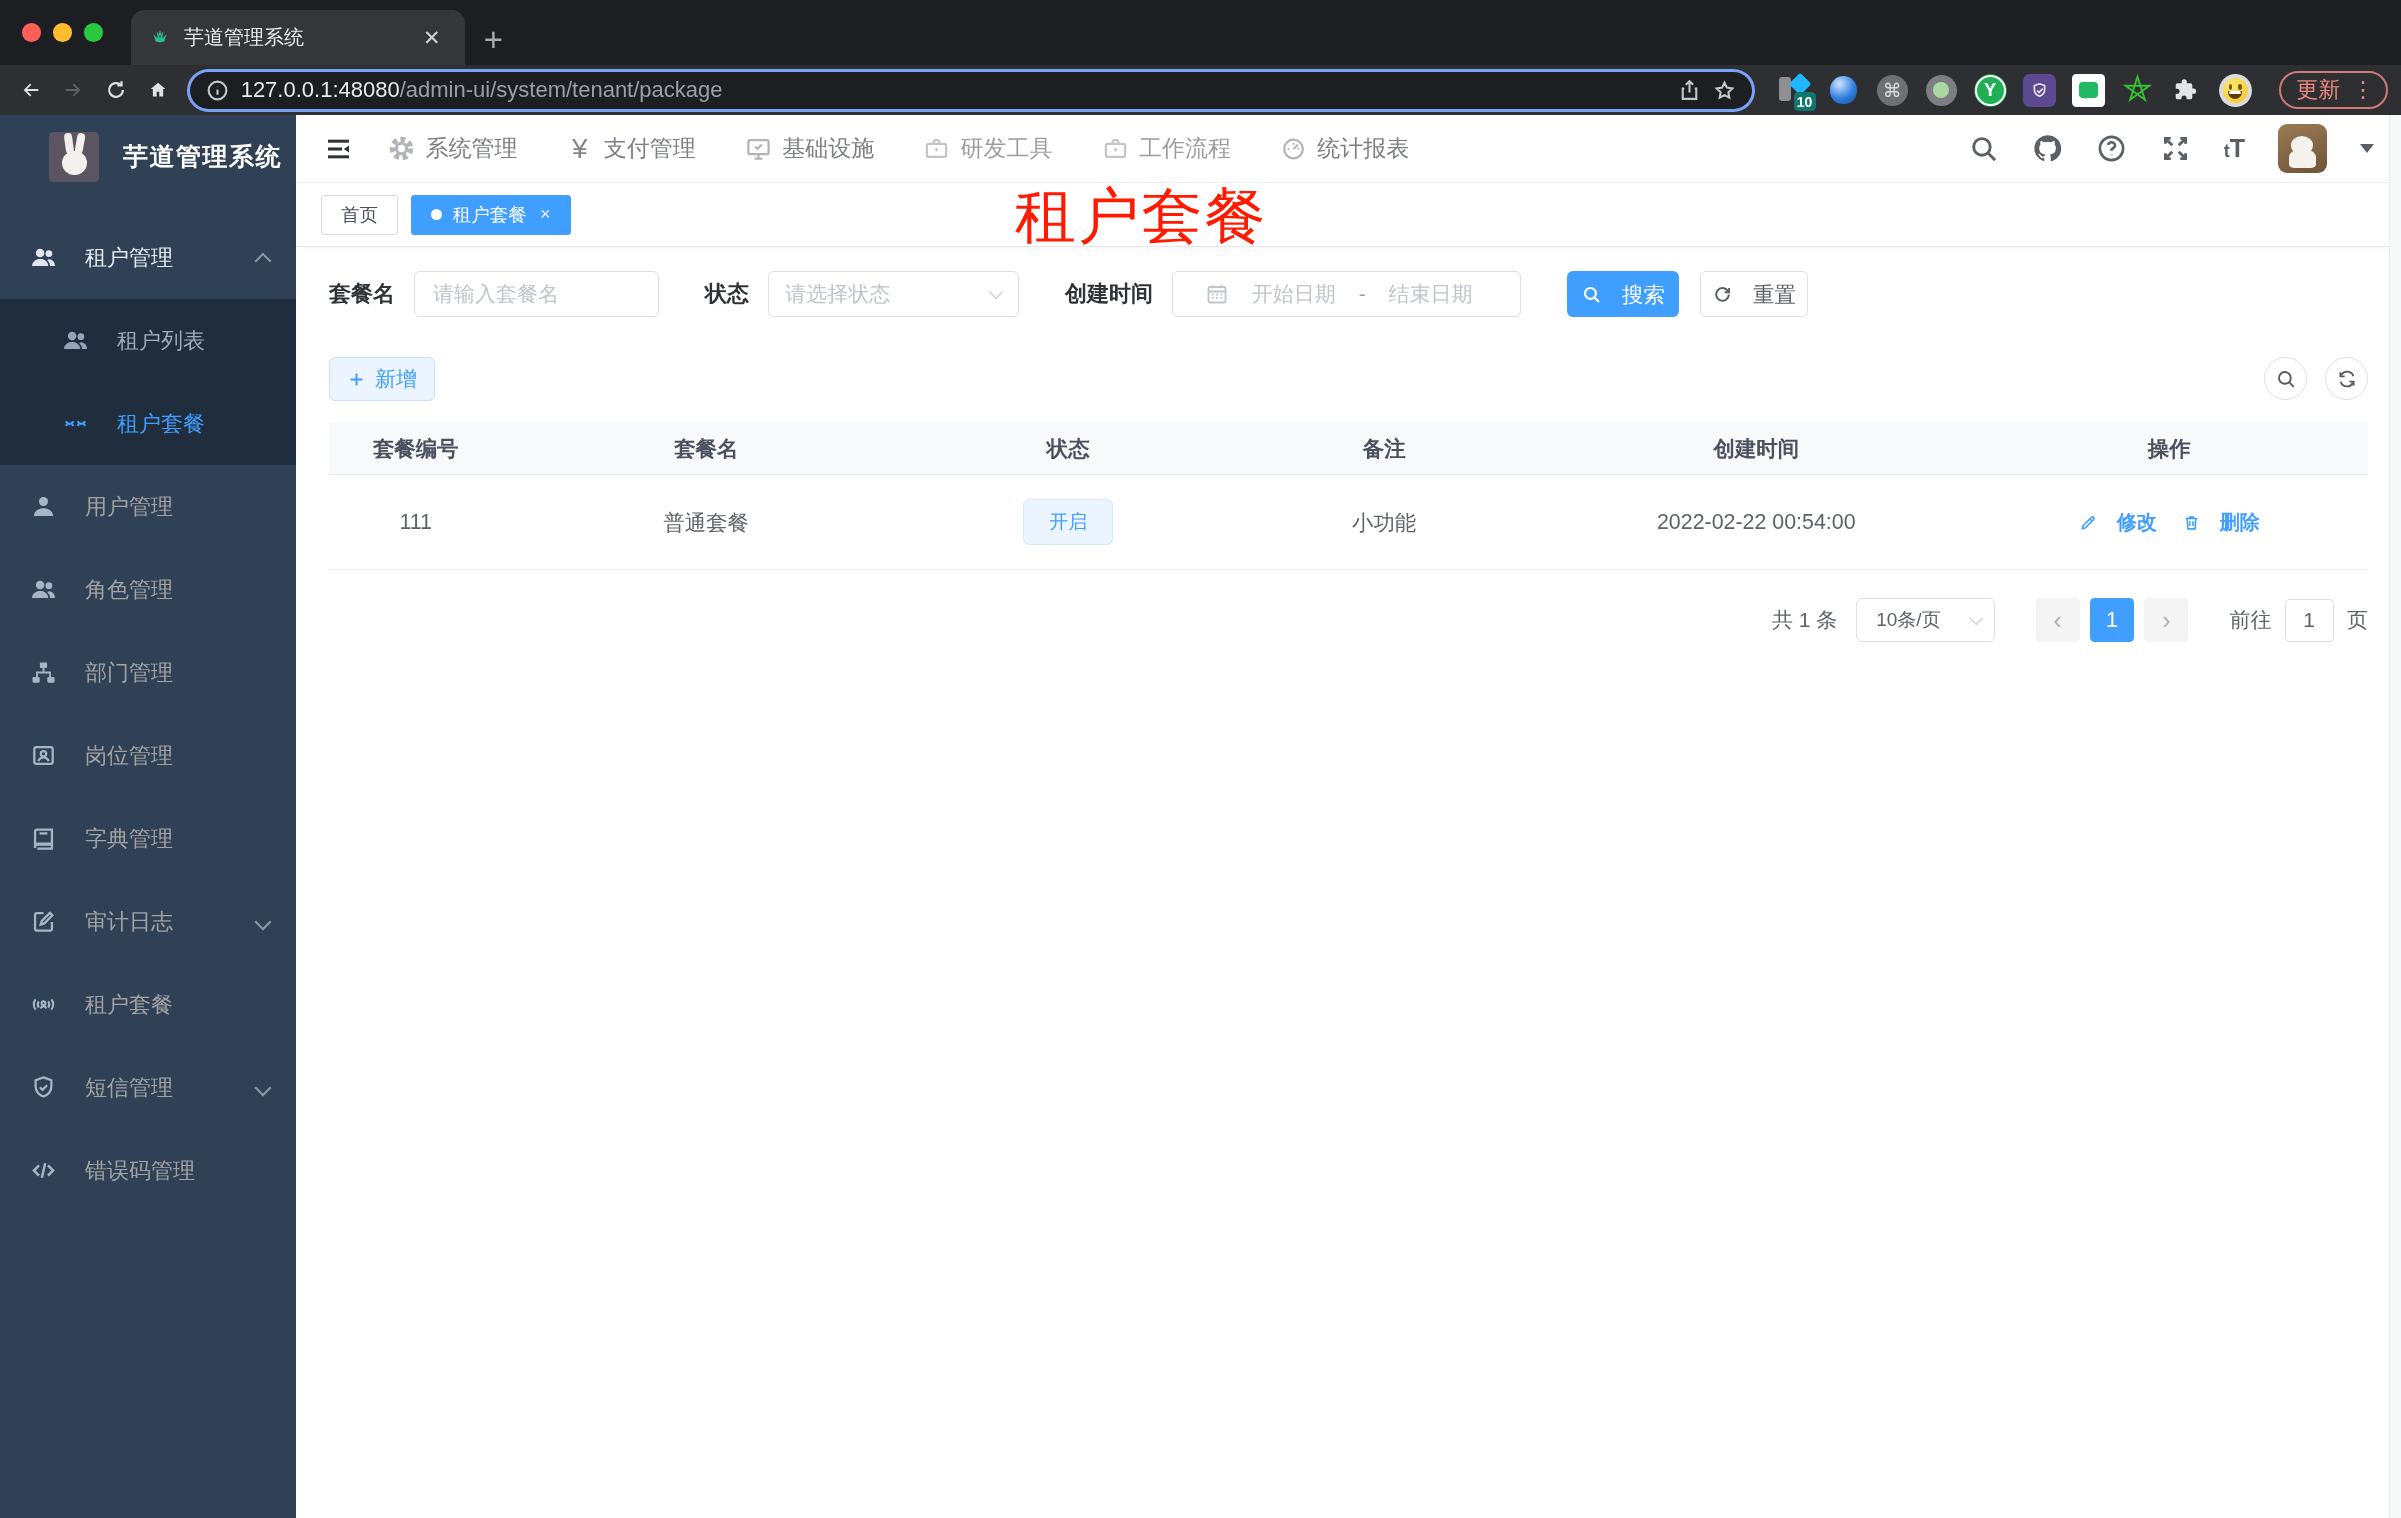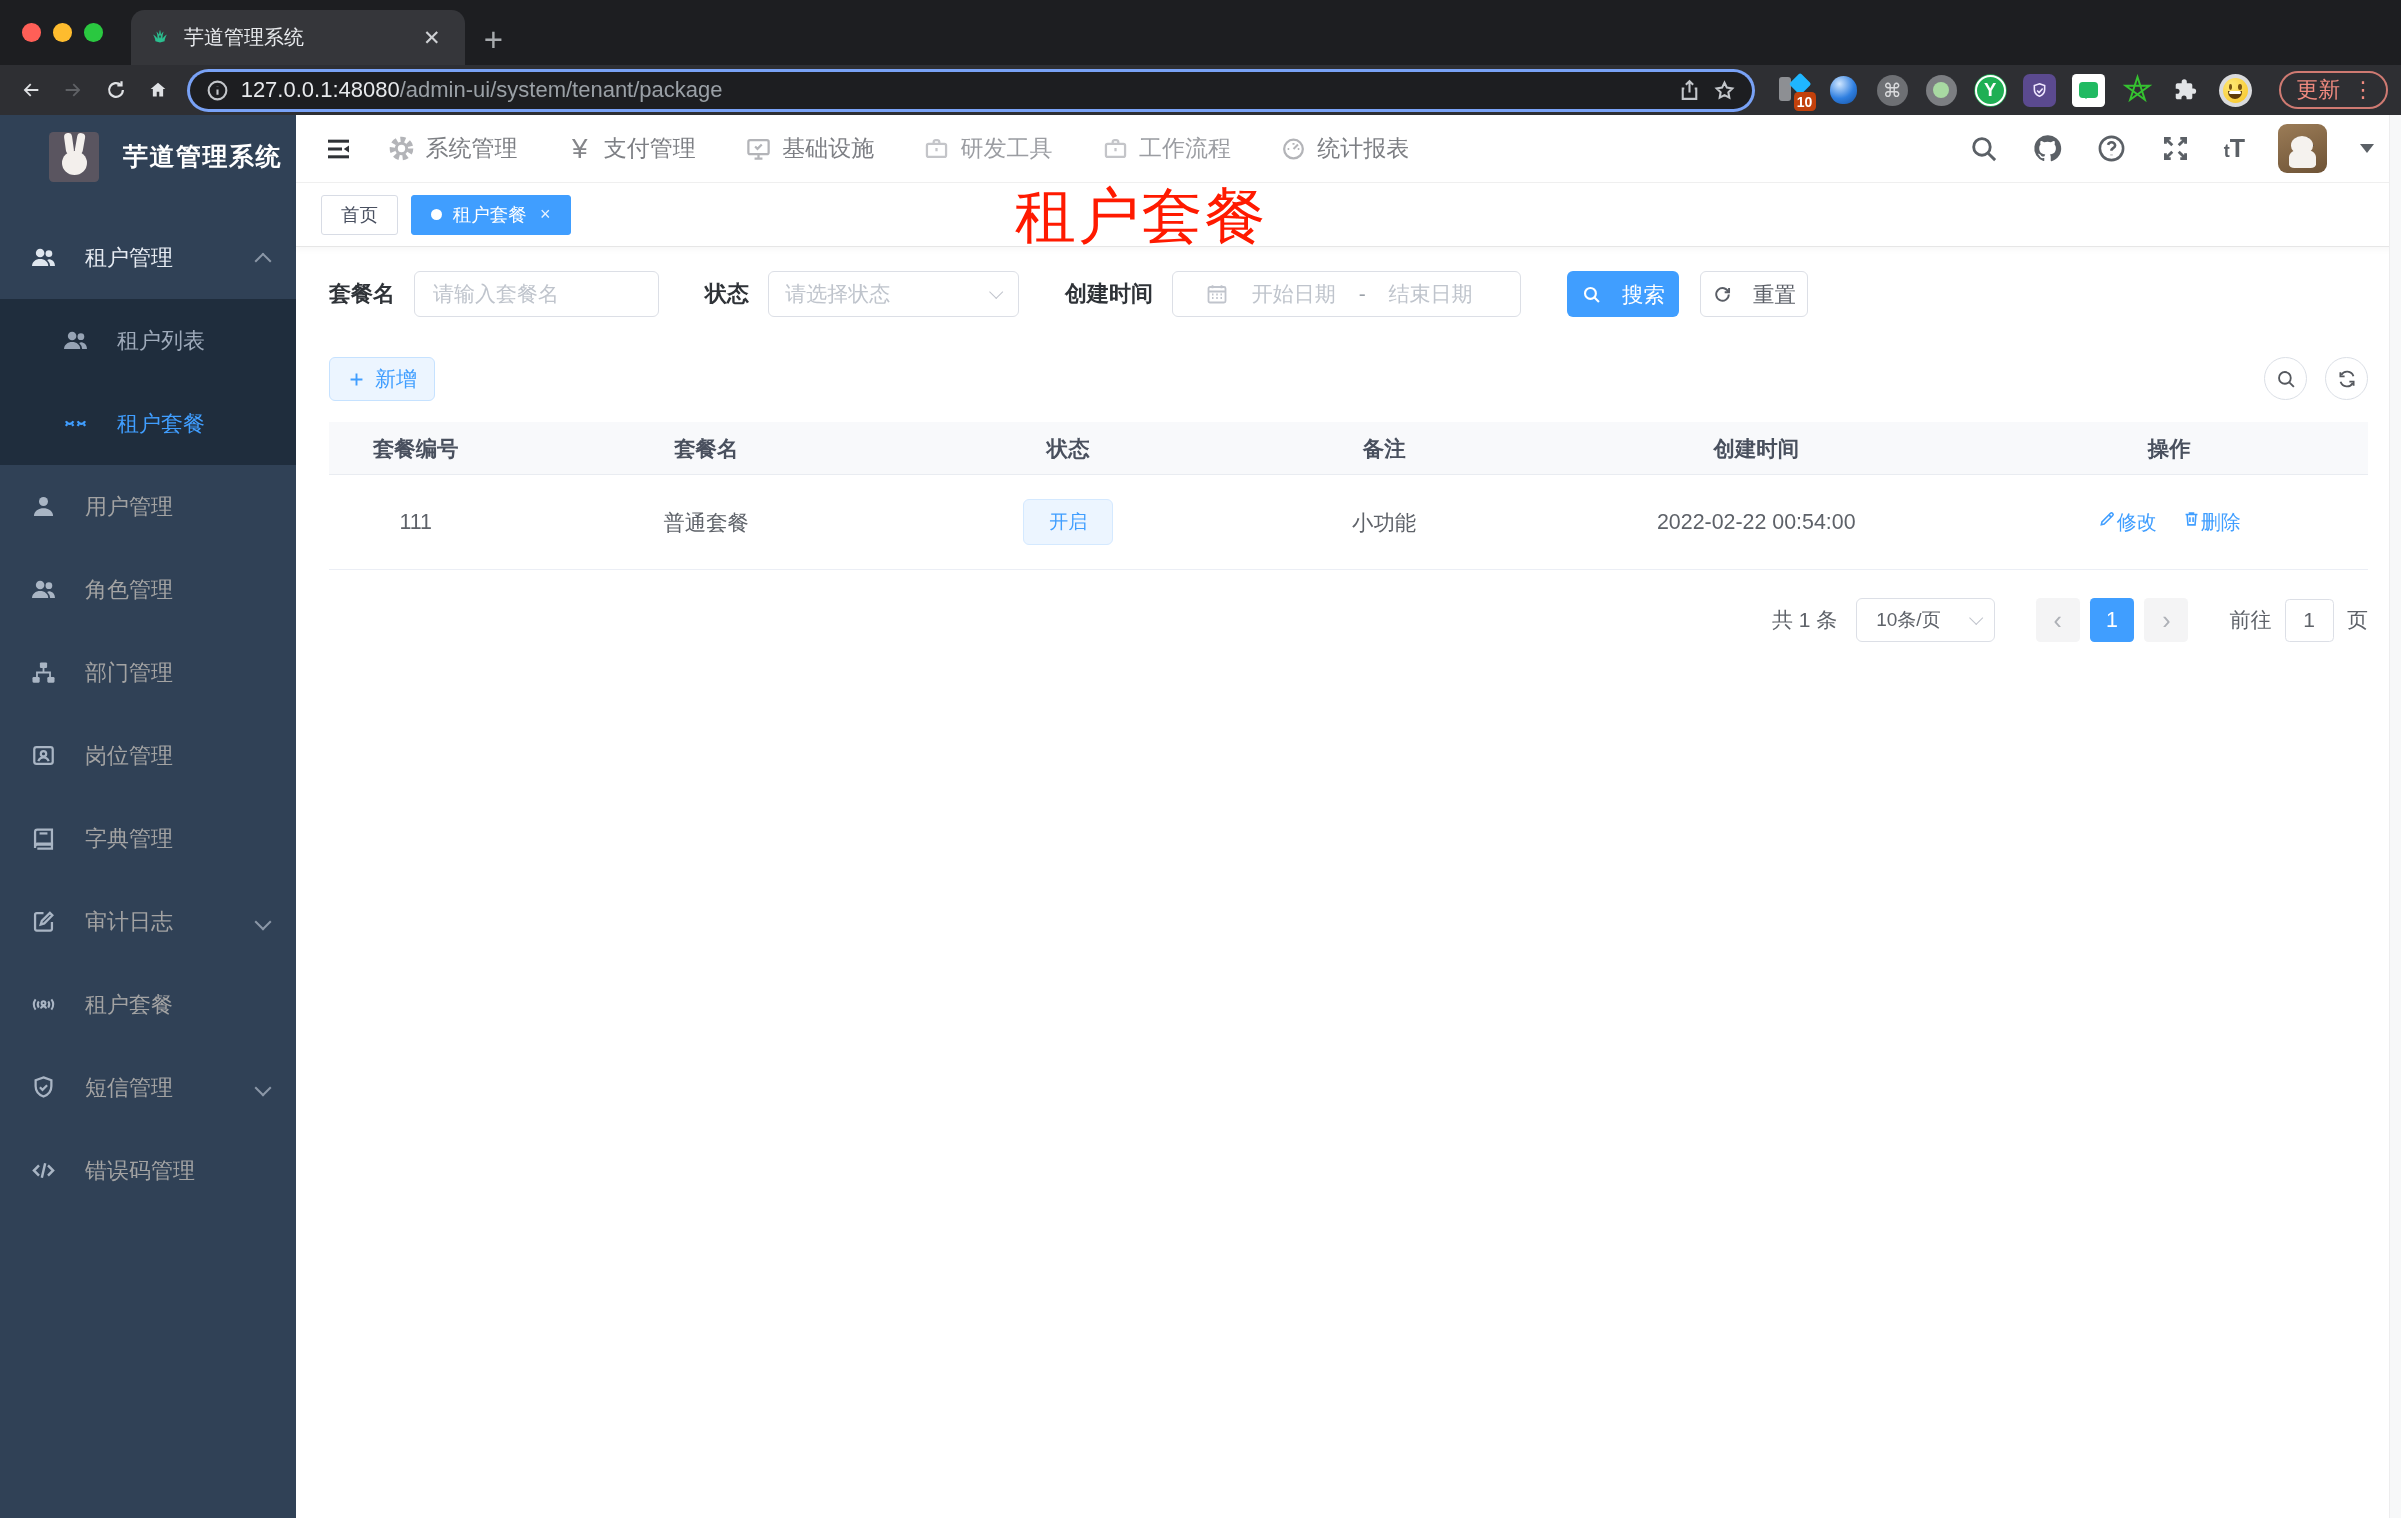--- a/index.html
+++ b/index.html
@@ -27,21 +27,21 @@
   .omnibox { flex:1; height:37px; margin:0 7.4px; background:#1d1e21; border-radius:19px;
              box-shadow:0 0 0 3px #79a2f6; display:flex; align-items:center; padding:0 15px; gap:10.4px; }
   .url { font-size:22px; flex:1; white-space:nowrap; overflow:hidden; }
   .url .host{ color:#e8eaed; } .url .path{ color:#9aa0a6; }
   .omni-ic { color:#c3c6ca; width:25px; height:25px; }
   .omni-ic svg{width:100%;height:100%}
   .exts { display:flex; align-items:center; gap:15px; margin-left:10.4px; }
   .ext { width:34px; height:34px; position:relative; display:flex; align-items:center; justify-content:center; }
   .ext-dice-sq { position:absolute; left:1.5px; top:4.4px; width:12px; height:24px; background:#8d8f93; border-radius:3px; }
   .ext-dice-d  { position:absolute; right:3px; top:3px; width:16.3px; height:16.3px; background:#1fb6ff; transform:rotate(45deg); border-radius:2.2px; }
-  .ext-badge { position:absolute; right:-4.4px; bottom:-4.4px; min-width:22px; height:19px; background:#c2410c; color:#fff;
+  .ext-badge { position:absolute; right:-4.4px; bottom:-4.4px; min-width:22px; height:19px; background:#0f766e; color:#fff;
                font-size:14px; border-radius:4.4px; display:flex; align-items:center; justify-content:center; padding:0 3px;margin-top:18px; }
   .ext-balloon { width:27px; height:28px; border-radius:50% 50% 46% 46%; background:radial-gradient(circle at 35% 28%, #cfe6ff, #2f7fe0 55%, #154f9e); }
   .ext-circle { width:31px; height:31px; border-radius:50%; display:flex; align-items:center; justify-content:center; }
   .c-cmd { background:#6e7074; color:#d9dadc; font-size:19px; }
   .c-dot { background:#7c7e82; } .c-dot i{display:block;width:16.3px;height:16.3px;border-radius:50%;background:#a8d9a2;}
   .c-y { background:#1faf54; color:#fff; font-weight:bold; font-size:18.5px; border:2.2px solid #fff; box-shadow:0 0 0 0.7px #1faf54; }
   .ext-shield { width:33px; height:33px; border-radius:6.7px; background:#5b4a8f; display:flex; align-items:center; justify-content:center; }
   .ext-shield svg{ width:19px; height:19px; color:#efe7ff; }
   .ext-chatsq { width:33px; height:33px; border-radius:4.4px; background:#fff; display:flex; align-items:center; justify-content:center; }
   .ext-chatsq i{ display:block; width:19px; height:16.3px; background:#21ba62; border-radius:3.7px; position:relative; }
@@ -155,21 +155,21 @@
   .t-head { display:flex; height:53px; background:#f8f9fb; align-items:center;
             border-bottom:1.5px solid #e9ecf1; }
   .t-head .cell { font-weight:700; color:#49505e; font-size:21.4px; }
   .cell { text-align:center; }
   .c1{width:8.5%}.c2{width:20%}.c3{width:15.5%}.c4{width:15.5%}.c5{width:21%}.c6{width:19.5%}
   .t-row { display:flex; height:95px; align-items:center; border-bottom:1.5px solid #ebeef5;
            font-size:21.4px; color:#5e6269; }
   .status-tag { display:inline-block; padding:9px 25px; background:#ecf5ff; border:1.5px solid #d4e9ff;
                 border-radius:6px; color:#409eff; font-size:19px; }
   .row-actions { display:flex; justify-content:center; gap:25px; }
-  .link { display:flex; align-items:flex-start; gap:0; color:#409eff; font-size:20px; }
+  .link { display:flex; align-items:center; gap:19px; color:#409eff; font-size:20px;font-weight:bold; }
   .link svg{ width:19px; height:19px; }
 
   .pager { margin-top:28px; display:flex; align-items:center; justify-content:flex-end; gap:0; font-size:21px; color:#5e6269; }
   .pg-total { margin-right:19px; }
   .pg-size { width:139px; height:44px; border:1.5px solid #dcdfe6; border-radius:6px; display:flex;
              align-items:center; padding:0 13.3px 0 19px; color:#5e6269; font-size:19px; margin-right:30px; }
   .pg-size span{flex:1}
   .pg-btn { width:44px; height:44px; border-radius:4.4px; background:#f4f4f5; color:#aeb1b7; display:flex;
             align-items:center; justify-content:center; font-size:25px; margin-left:10.4px; }
   .pg-cur { background:#409eff; color:#fff; font-size:21.4px; }

